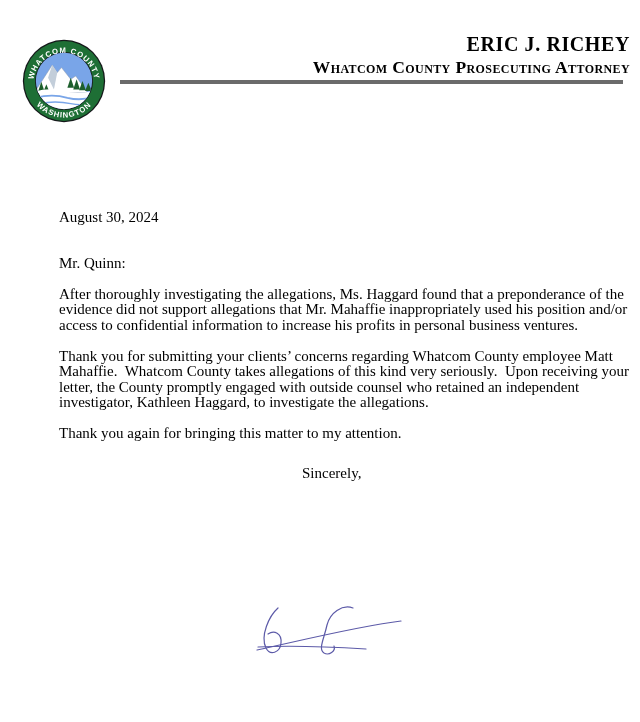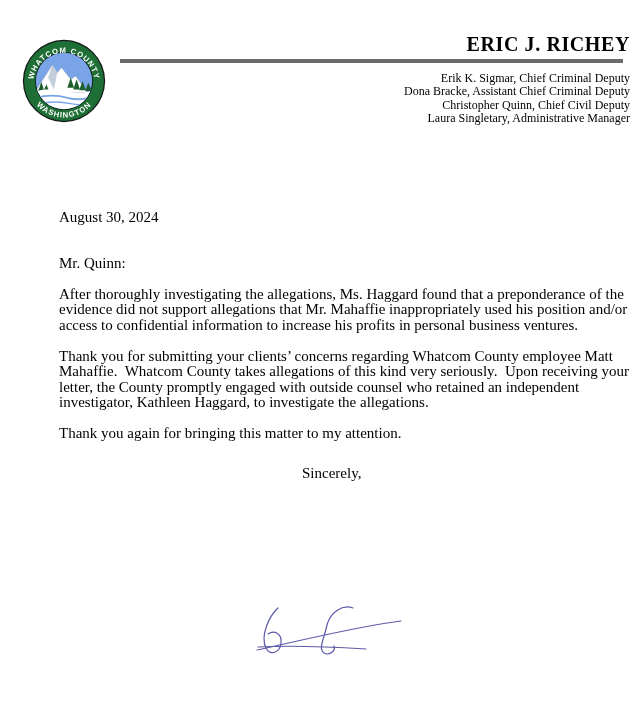--- a/index.html
+++ b/index.html
@@ -118,27 +118,22 @@
     <text class="seal-text" font-size="9.2">
       <textPath href="#arcTop" startOffset="50%" text-anchor="middle">WHATCOM COUNTY</textPath>
     </text>
     <text class="seal-text" font-size="9.2">
       <textPath href="#arcBot" startOffset="50%" text-anchor="middle">WASHINGTON</textPath>
     </text>
   </svg>
 
   <div class="head">
     <div class="head-name">ERIC J. RICHEY</div>
+    <div class="head-title">Whatcom County Prosecuting Attorney</div>
     <div class="head-rule"></div>
-    <div class="staff">
-      <div>Erik K. Sigmar, Chief Criminal Deputy</div>
-      <div>Dona Bracke, Assistant Chief Criminal Deputy</div>
-      <div>Christopher Quinn, Chief Civil Deputy</div>
-      <div>Laura Singletary, Administrative Manager</div>
-    </div>
   </div>
 
   <div class="body-block">
     <div class="date pre">August 30, 2024</div>
     <div class="salutation pre">Mr. Quinn:</div>
     <div class="para pre">After thoroughly investigating the allegations, Ms. Haggard found that a preponderance of the
 evidence did not support allegations that Mr. Mahaffie inappropriately used his position and/or
 access to confidential information to increase his profits in personal business ventures.</div>
     <div class="para pre">Thank you for submitting your clients’ concerns regarding Whatcom County employee Matt
 Mahaffie.  Whatcom County takes allegations of this kind very seriously.  Upon receiving your

